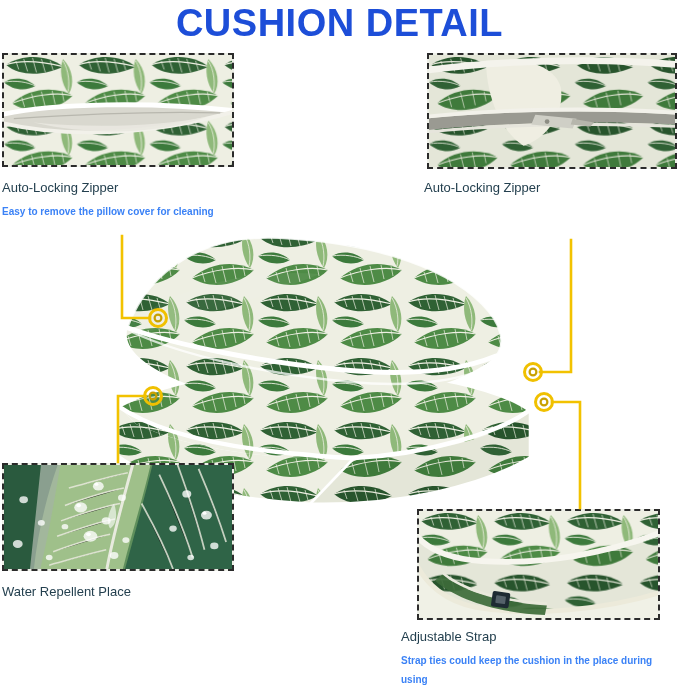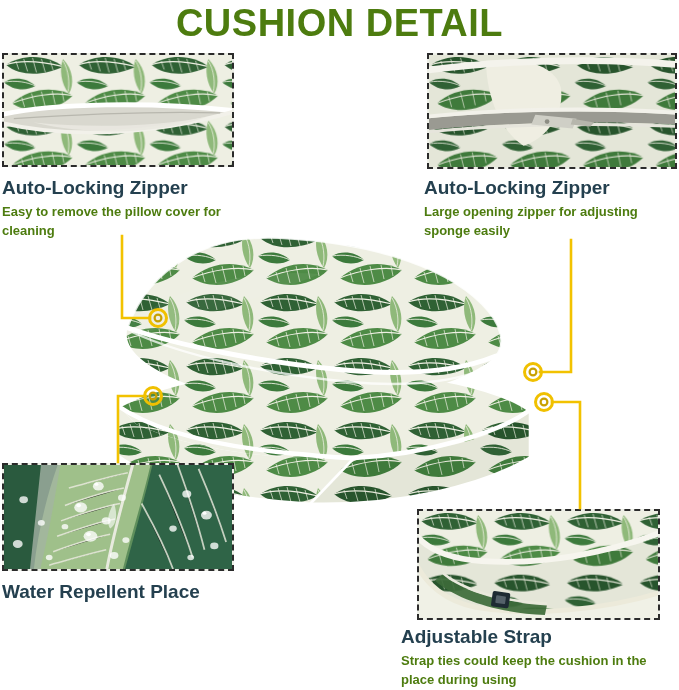--- a/index.html
+++ b/index.html
@@ -19,21 +19,21 @@
   
   .page-title {
     position: absolute;
     left: 0;
     top: 0px;
     width: 679px;
     text-align: center;
     font-size: 38px;
     font-weight: bold;
     letter-spacing: 0.5px;
-    color: #4d7c0f;
+    color: #1d4ed8;
     line-height: 46px;
   }
 
   
   .photo-panel {
     position: absolute;
     border: 2px dashed #2b2b2b;
     background: #eef0e8;
     overflow: hidden;
     box-sizing: border-box;
@@ -46,31 +46,31 @@
   .photo-inner svg { display: block; width: 100%; height: 100%; }
 
   #panel-tl { left: 2px;   top: 53px;  width: 232px; height: 114px; }
   #panel-tr { left: 427px; top: 53px;  width: 250px; height: 116px; }
   #panel-bl { left: 2px;   top: 463px; width: 232px; height: 108px; }
   #panel-br { left: 417px; top: 509px; width: 243px; height: 111px; }
 
   
   .feature-block { position: absolute; }
   .feature-title {
-    font-size: 19px;
-    font-weight: bold;
+    font-size: 13px;
+    font-weight: normal;
     color: #24404f;
     line-height: 24px;
     margin: 0 0 2px 0;
     white-space: nowrap;
   }
   .feature-desc {
-    font-size: 13px;
+    font-size: 10px;
     font-weight: bold;
-    color: #4d7c0f;
+    color: #3b82f6;
     line-height: 19px;
     margin: 0;
   }
 
   #text-tl { left: 2px;   top: 176px; width: 250px; }
   #text-tr { left: 424px; top: 176px; width: 252px; }
   #text-bl { left: 2px;   top: 580px; width: 260px; }
   #text-br { left: 401px; top: 625px; width: 252px; }
 
   
@@ -390,21 +390,20 @@
   </svg>
 </div>
 
 <div class="feature-block" id="text-tl">
   <p class="feature-title">Auto-Locking Zipper</p>
   <p class="feature-desc">Easy to remove the pillow cover for cleaning</p>
 </div>
 
 <div class="feature-block" id="text-tr">
   <p class="feature-title">Auto-Locking Zipper</p>
-  <p class="feature-desc">Large opening zipper for adjusting sponge easily</p>
 </div>
 
 <div class="feature-block" id="text-bl">
   <p class="feature-title">Water Repellent Place</p>
 </div>
 
 <div class="feature-block" id="text-br">
   <p class="feature-title">Adjustable Strap</p>
   <p class="feature-desc">Strap ties could keep the cushion in the place during using</p>
 </div>

